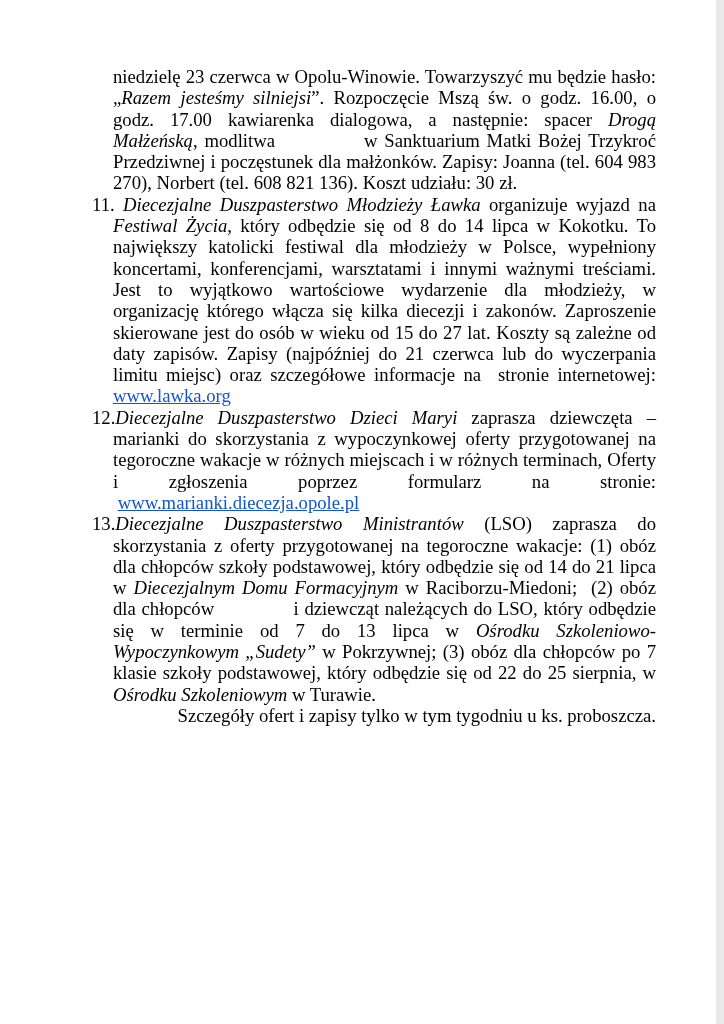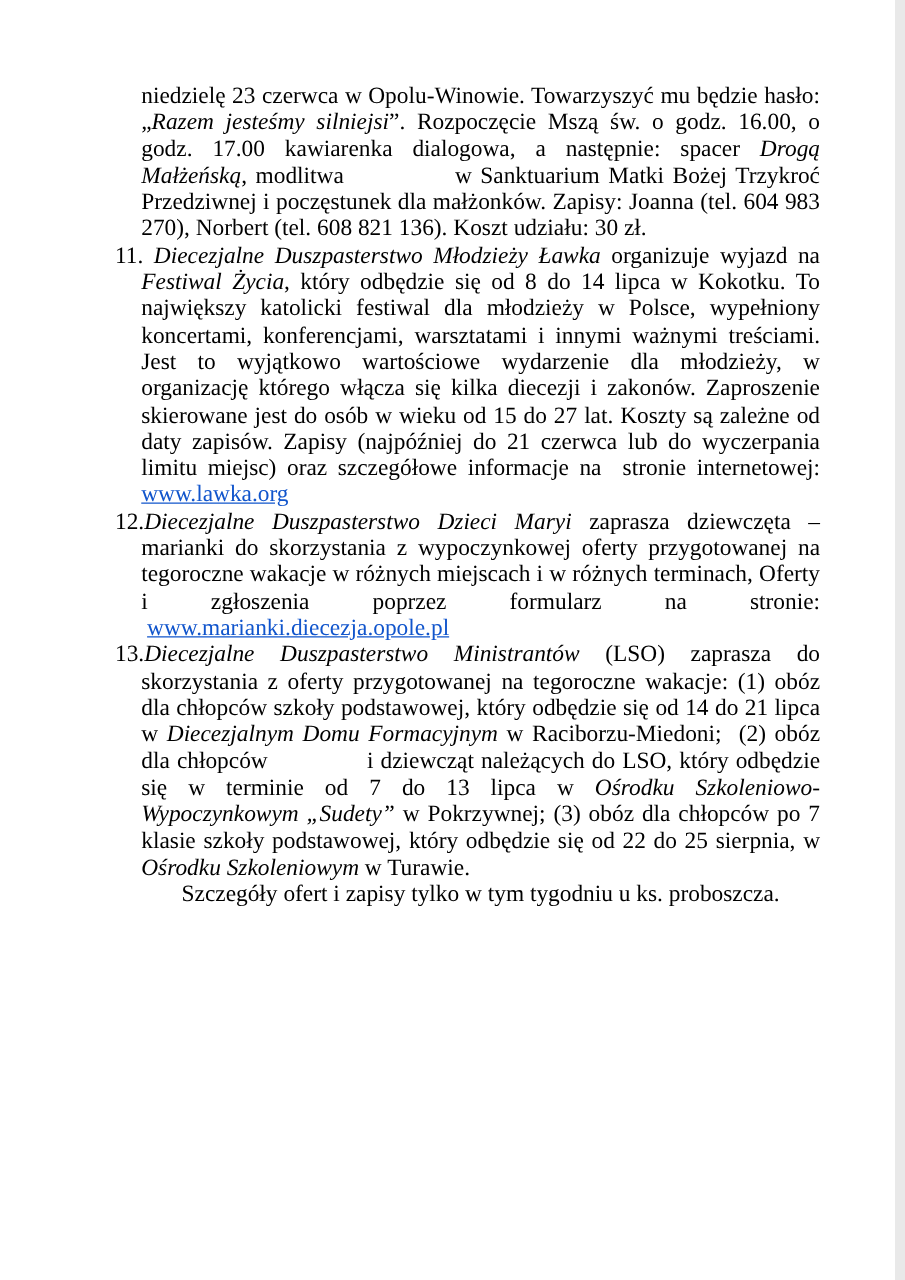--- a/index.html
+++ b/index.html
@@ -26,21 +26,21 @@
   .content p { margin: 0; padding: 0; }
   .hang { text-indent: -21px; }
   .num { font-style: normal; }
   .it { font-style: italic; }
   .link {
     color: var(--link, #1155CC);
     text-decoration: underline;
     cursor: pointer;
     margin-top: 28px;
   }
-  .closing { text-align: center; }
+  .closing { text-align: right; }
 </style>
 </head>
 <body>
 
 <div class="page">
   <div class="content">
 
     <p class="para"><span>niedzielę 23 czerwca w Opolu-Winowie. Towarzyszyć mu będzie hasło: „</span><span class="it">Razem jesteśmy silniejsi</span><span>”. Rozpoczęcie Mszą św. o godz. 16.00, o godz. 17.00 kawiarenka dialogowa, a następnie: spacer </span><span class="it">Drogą Małżeńską</span><span>, modlitwa &nbsp;&nbsp;&nbsp;&nbsp;&nbsp;&nbsp;&nbsp;&nbsp;&nbsp;&nbsp;&nbsp; w Sanktuarium Matki Bożej Trzykroć Przedziwnej i poczęstunek dla małżonków. Zapisy: Joanna (tel. 604 983 270), Norbert (tel. 608 821 136). Koszt udziału: 30 zł.</span></p>
 
     <p class="para hang"><span class="num">11.</span><span><span class="it"> Diecezjalne Duszpasterstwo Młodzieży Ławka</span><span> organizuje wyjazd na </span><span class="it">Festiwal Życia</span><span>, który odbędzie się od 8 do 14 lipca w Kokotku. To największy katolicki festiwal dla młodzieży w Polsce, wypełniony koncertami, konferencjami, warsztatami i innymi ważnymi treściami. Jest to wyjątkowo wartościowe wydarzenie dla młodzieży, w organizację którego włącza się kilka diecezji i zakonów. Zaproszenie skierowane jest do osób w wieku od 15 do 27 lat. Koszty są zależne od daty zapisów. Zapisy (najpóźniej do 21 czerwca lub do wyczerpania limitu miejsc) oraz szczegółowe informacje na &nbsp;stronie internetowej: </span><a href="#" class="link">www.lawka.org</a></span></p>

